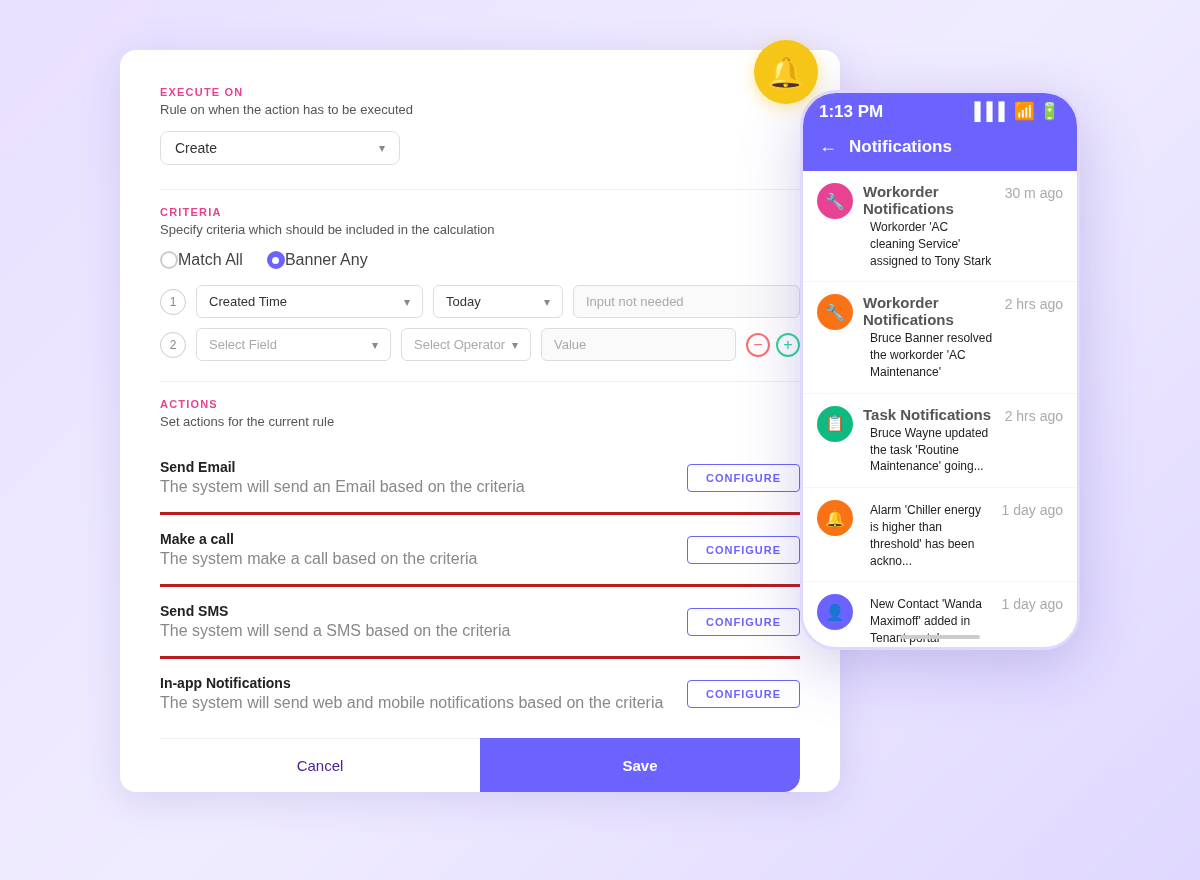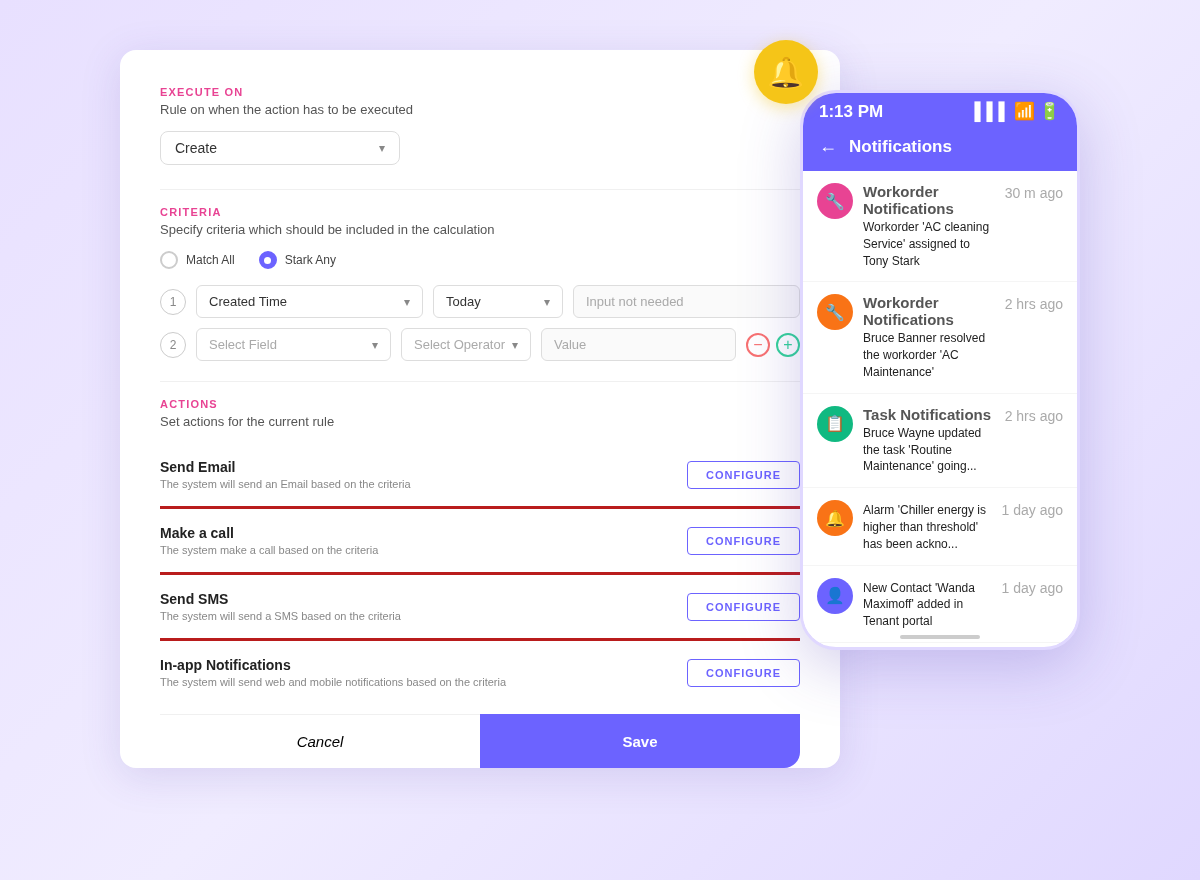--- a/index.html
+++ b/index.html
@@ -81,22 +81,21 @@
     .match-options {
       display: flex;
       align-items: center;
       gap: 24px;
       margin-bottom: 16px;
     }
 
     .radio-option {
       display: flex;
       align-items: center;
-      gap: 8px;
-      font-size: 12px;
+      font-size: 16px;
       color: #444;
       cursor: pointer;
     }
 
     .radio-circle {
       width: 18px;
       height: 18px;
       border-radius: 50%;
       border: 2px solid #ccc;
       display: flex;
@@ -211,21 +210,21 @@
     }
 
     .action-info h4 {
       font-size: 14px;
       font-weight: 600;
       color: #222;
       margin-bottom: 3px;
     }
 
     .action-info p {
-      font-size: 11px;
+      font-size: 16px;
       color: #888;
     }
 
     .configure-btn {
       border: 1.5px solid #6c63ff;
       background: #fff;
       color: #6c63ff;
       font-size: 11px;
       font-weight: 700;
       letter-spacing: 1px;
@@ -241,24 +240,23 @@
       margin-top: 10px;
     }
 
     .btn-cancel {
       flex: 1;
       padding: 18px;
       background: #fff;
       border: none;
       font-size: 15px;
       font-weight: 500;
-      color: #000000;
+      color: #4c1d95;
       cursor: pointer;
       border-top: 1px solid #f0f0f0;
-      font-style: italic;
     }
 
     .btn-save {
       flex: 1;
       padding: 18px;
       background: #6c63ff;
       border: none;
       font-size: 15px;
       font-weight: 600;
       color: #fff;
@@ -352,20 +350,21 @@
       font-size: 15px;
       font-weight: 600;
       color: #555;
       margin-bottom: 2px;
     }
 
     .notif-body {
       font-size: 12px;
       color: #222;
       line-height: 1.4;
+      margin-left: 7px;
     }
 
     .notif-time {
       font-size: 14px;
       color: #aaa;
       white-space: nowrap;
       margin-top: 2px;
       flex-shrink: 0;
     }
 
@@ -425,21 +424,21 @@
       <div class="section-label">CRITERIA</div>
       <div class="section-desc">Specify criteria which should be included in the calculation</div>
 
       <div class="match-options">
         <div class="radio-option">
           <div class="radio-circle"></div>
           <span>Match All</span>
         </div>
         <div class="radio-option">
           <div class="radio-circle active"></div>
-          <span>Stark Any</span>
+          <span>Banner Any</span>
         </div>
       </div>
 
       <div class="criteria-row">
         <div class="row-number">1</div>
         <div class="field-dropdown">
           <span>Created Time</span>
           <span class="chevron-down">▾</span>
         </div>
         <div class="field-dropdown" style="max-width:130px;">

